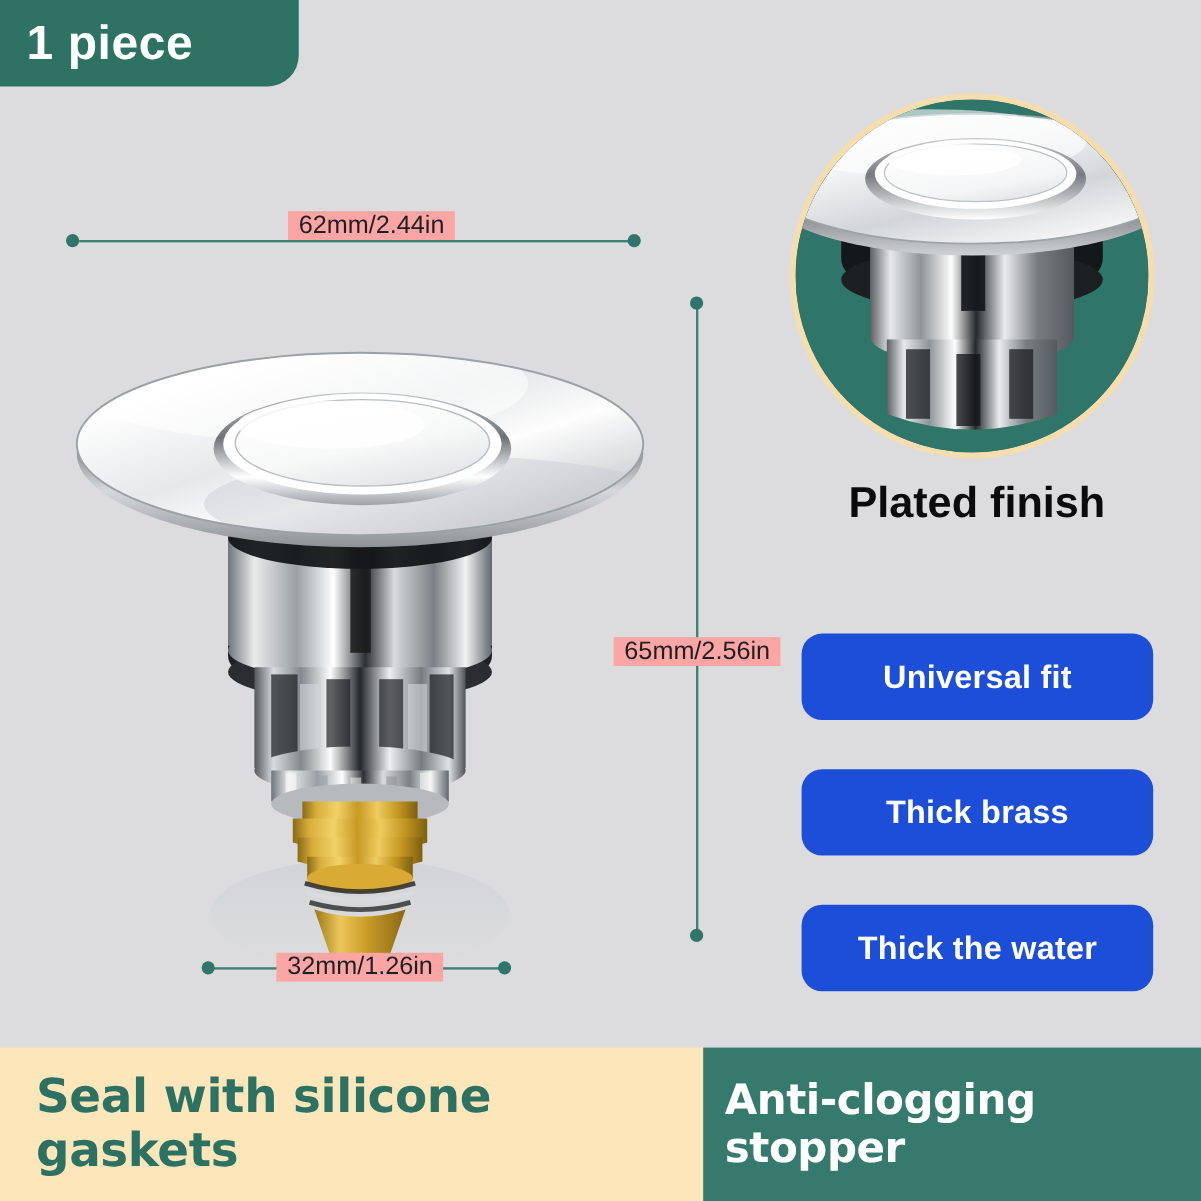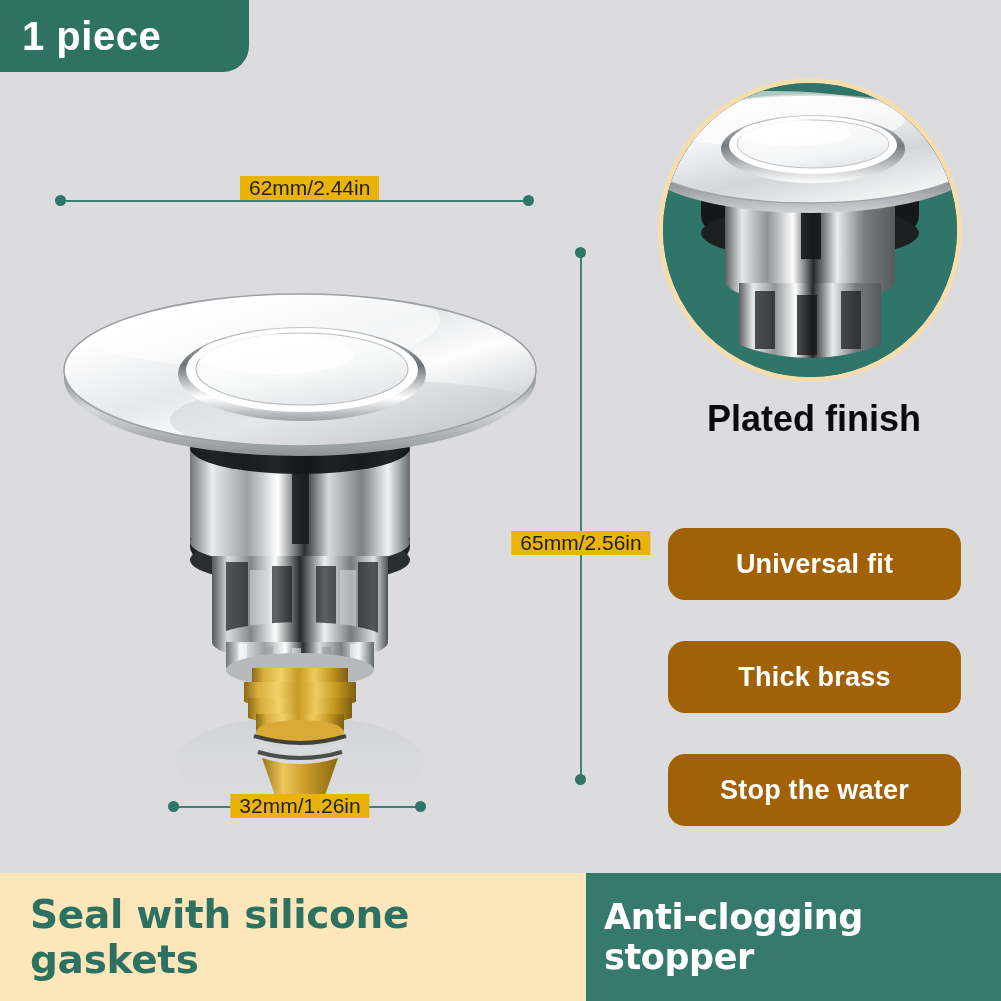--- a/index.html
+++ b/index.html
@@ -28,21 +28,21 @@
     letter-spacing:.5px;line-height:1;
   }
 
   
   .dimline{position:absolute;}
   .dim-h{height:2px;background:#3f8176;}
   .dim-v{width:2px;background:#3f8176;}
   .dot{position:absolute;width:11px;height:11px;border-radius:50%;background:#2f7569;}
   .dim-label{
     position:absolute;color:#1f1f22;font-size:21px;
-    background:#eab308;padding:0 9px;white-space:nowrap;
+    background:#fca5a5;padding:0 9px;white-space:nowrap;
   }
   .dim-label-v{
     font-size:21px;
   }
 
   
   #dim-top-line{left:66px;top:200px;width:462px;}
   #dim-top-dot-l{left:55px;top:195px;}
   #dim-top-dot-r{left:523px;top:195px;}
   #dim-top-label{left:240px;top:188px;transform:translateY(-50%);}
@@ -76,21 +76,21 @@
 
   .inset-caption{
     position:absolute;left:668px;top:398px;width:292px;
     text-align:center;color:#0b0b0d;
     font-size:36px;font-weight:bold;
   }
 
   
   .pill{
     position:absolute;left:668px;width:293px;height:72px;
-    background:#a16207;border-radius:17px;
+    background:#1d4ed8;border-radius:17px;
     display:flex;align-items:center;justify-content:center;
     box-sizing:border-box;
   }
   .pill-label{
     color:#ffffff;font-size:27px;font-weight:bold;letter-spacing:.2px;
   }
   #pill-0{top:528px;}
   #pill-1{top:641px;}
   #pill-2{top:754px;}
 
@@ -338,21 +338,21 @@
 
   <div class="inset-caption">Plated finish</div>
 
   <div class="pill" id="pill-0">
     <span class="pill-label">Universal fit</span>
   </div>
   <div class="pill" id="pill-1">
     <span class="pill-label">Thick brass</span>
   </div>
   <div class="pill" id="pill-2">
-    <span class="pill-label">Stop the water</span>
+    <span class="pill-label">Thick the water</span>
   </div>
 
   <div class="footer">
     <div class="footer-left">
       <span class="footer-left-label">Seal with silicone gaskets</span>
     </div>
     <div class="footer-right">
       <span class="footer-right-label">Anti-clogging stopper</span>
     </div>
   </div>

